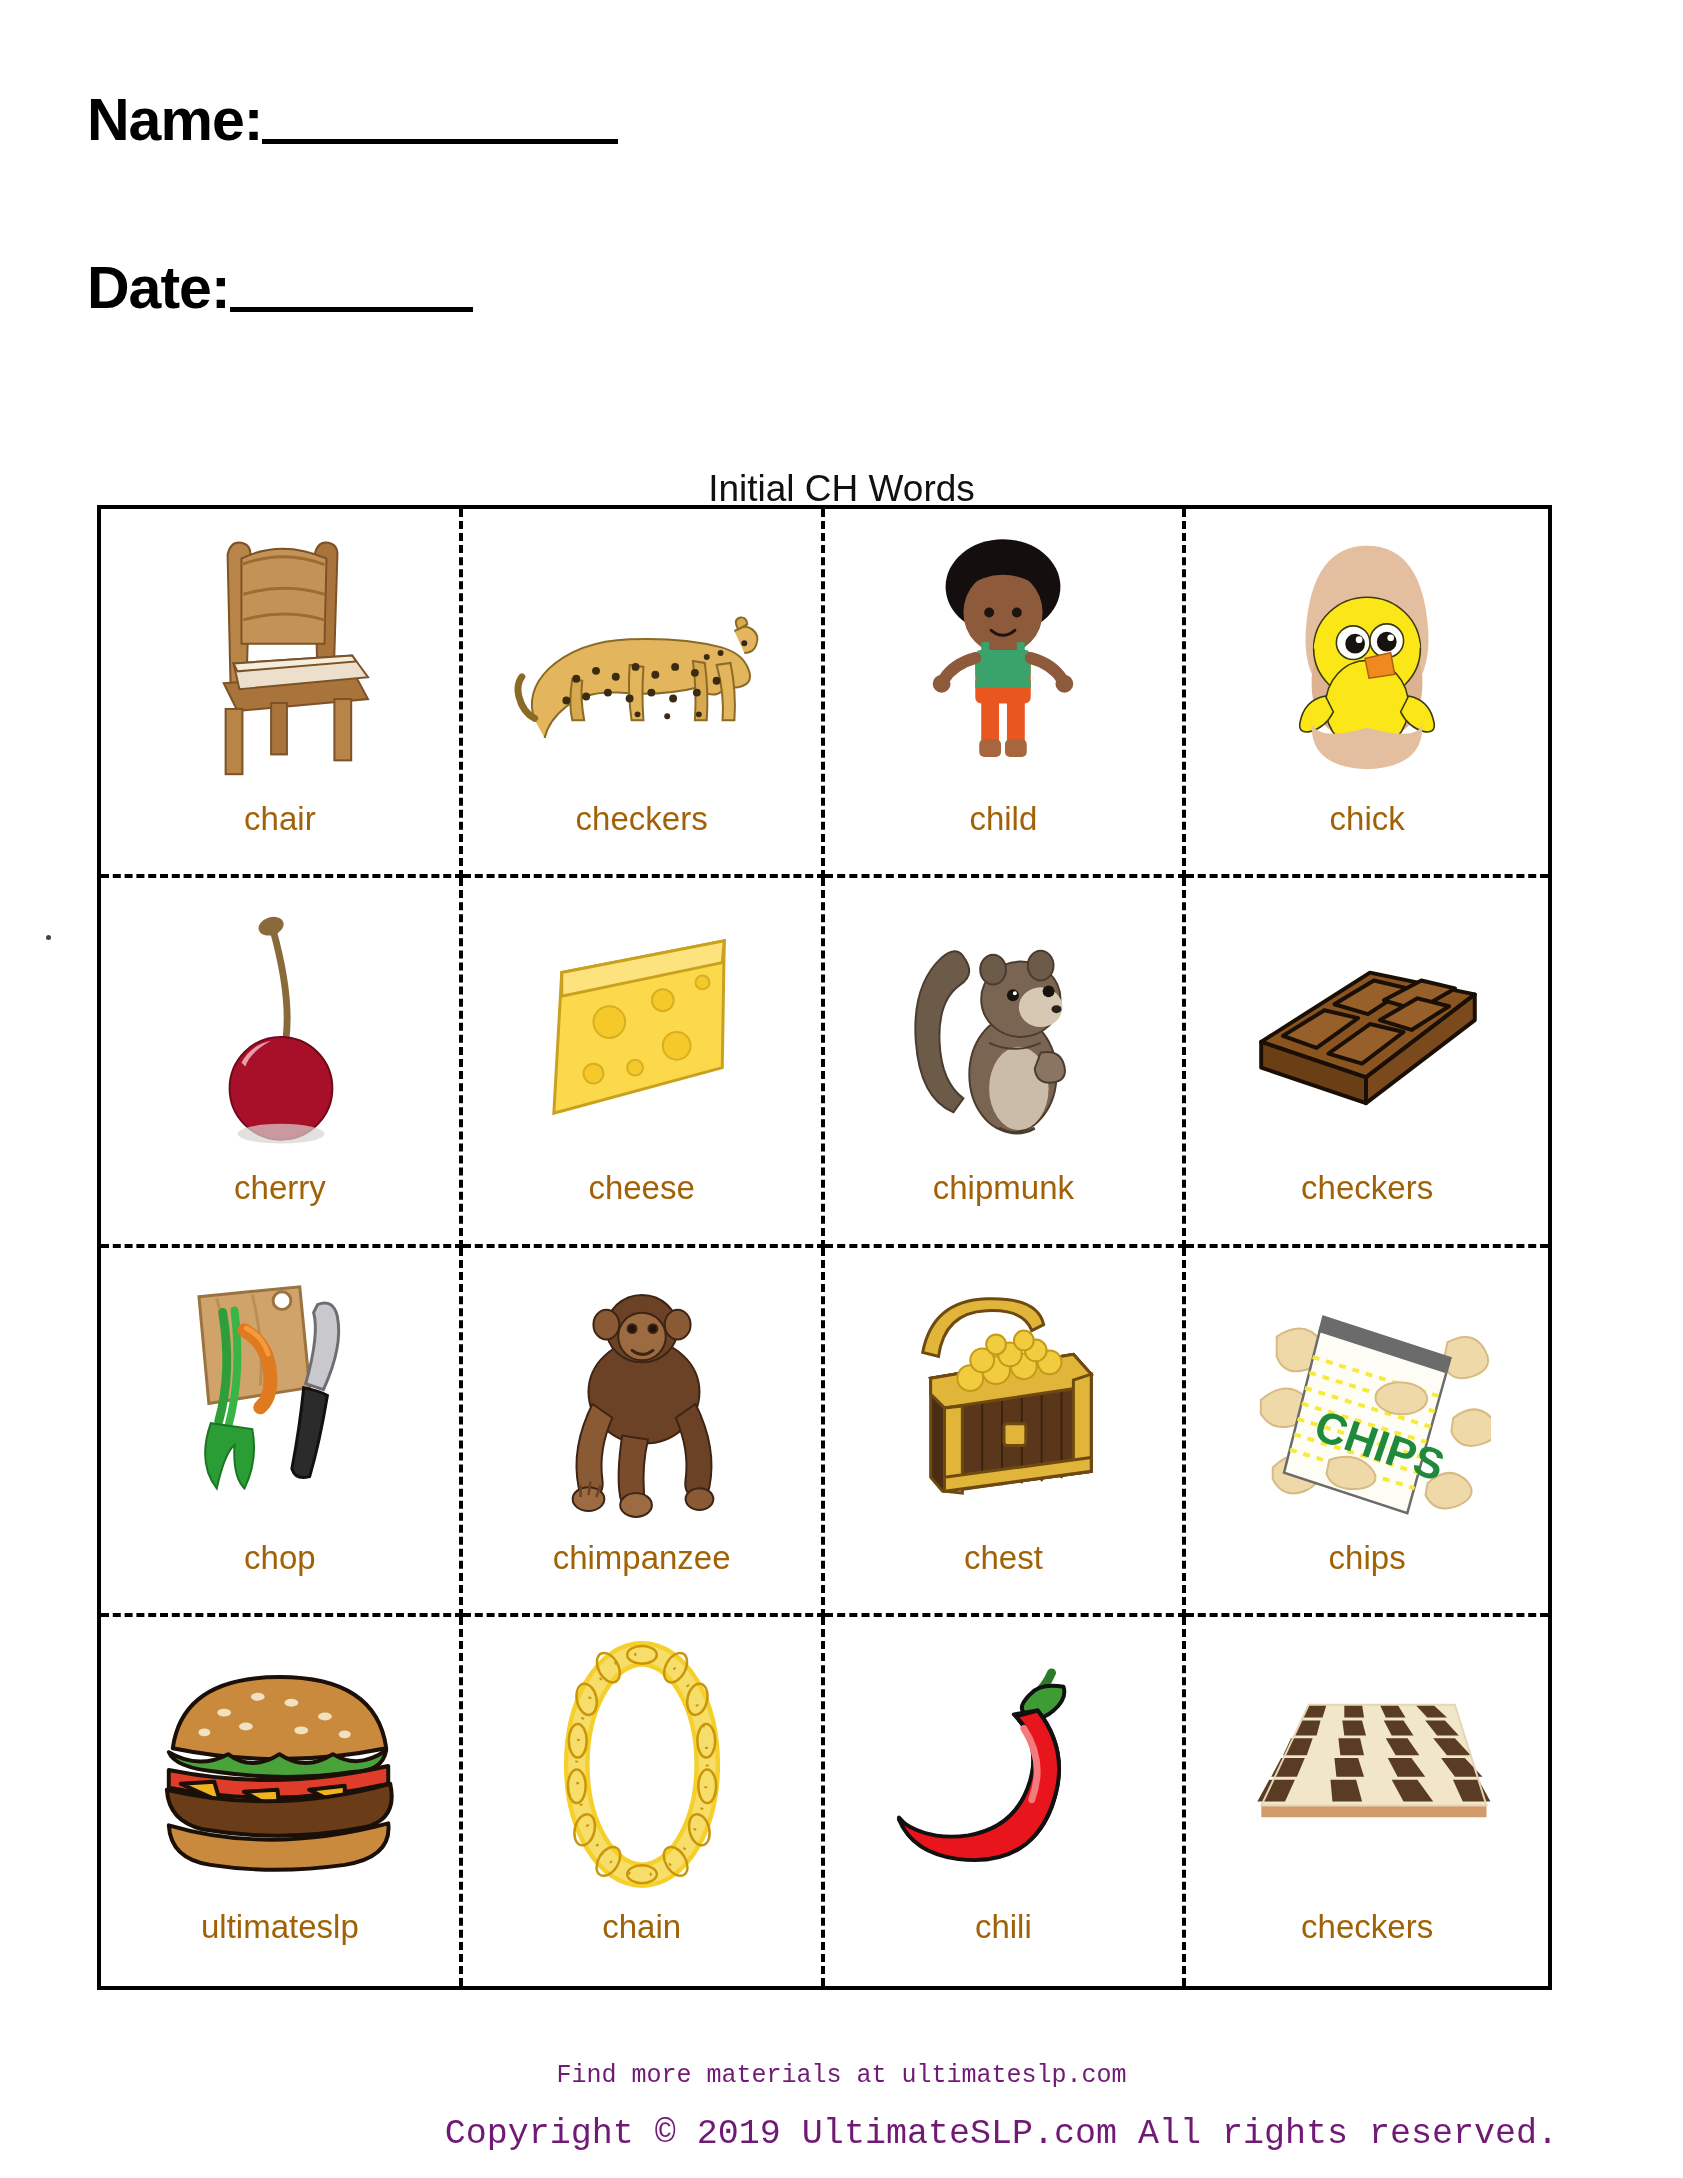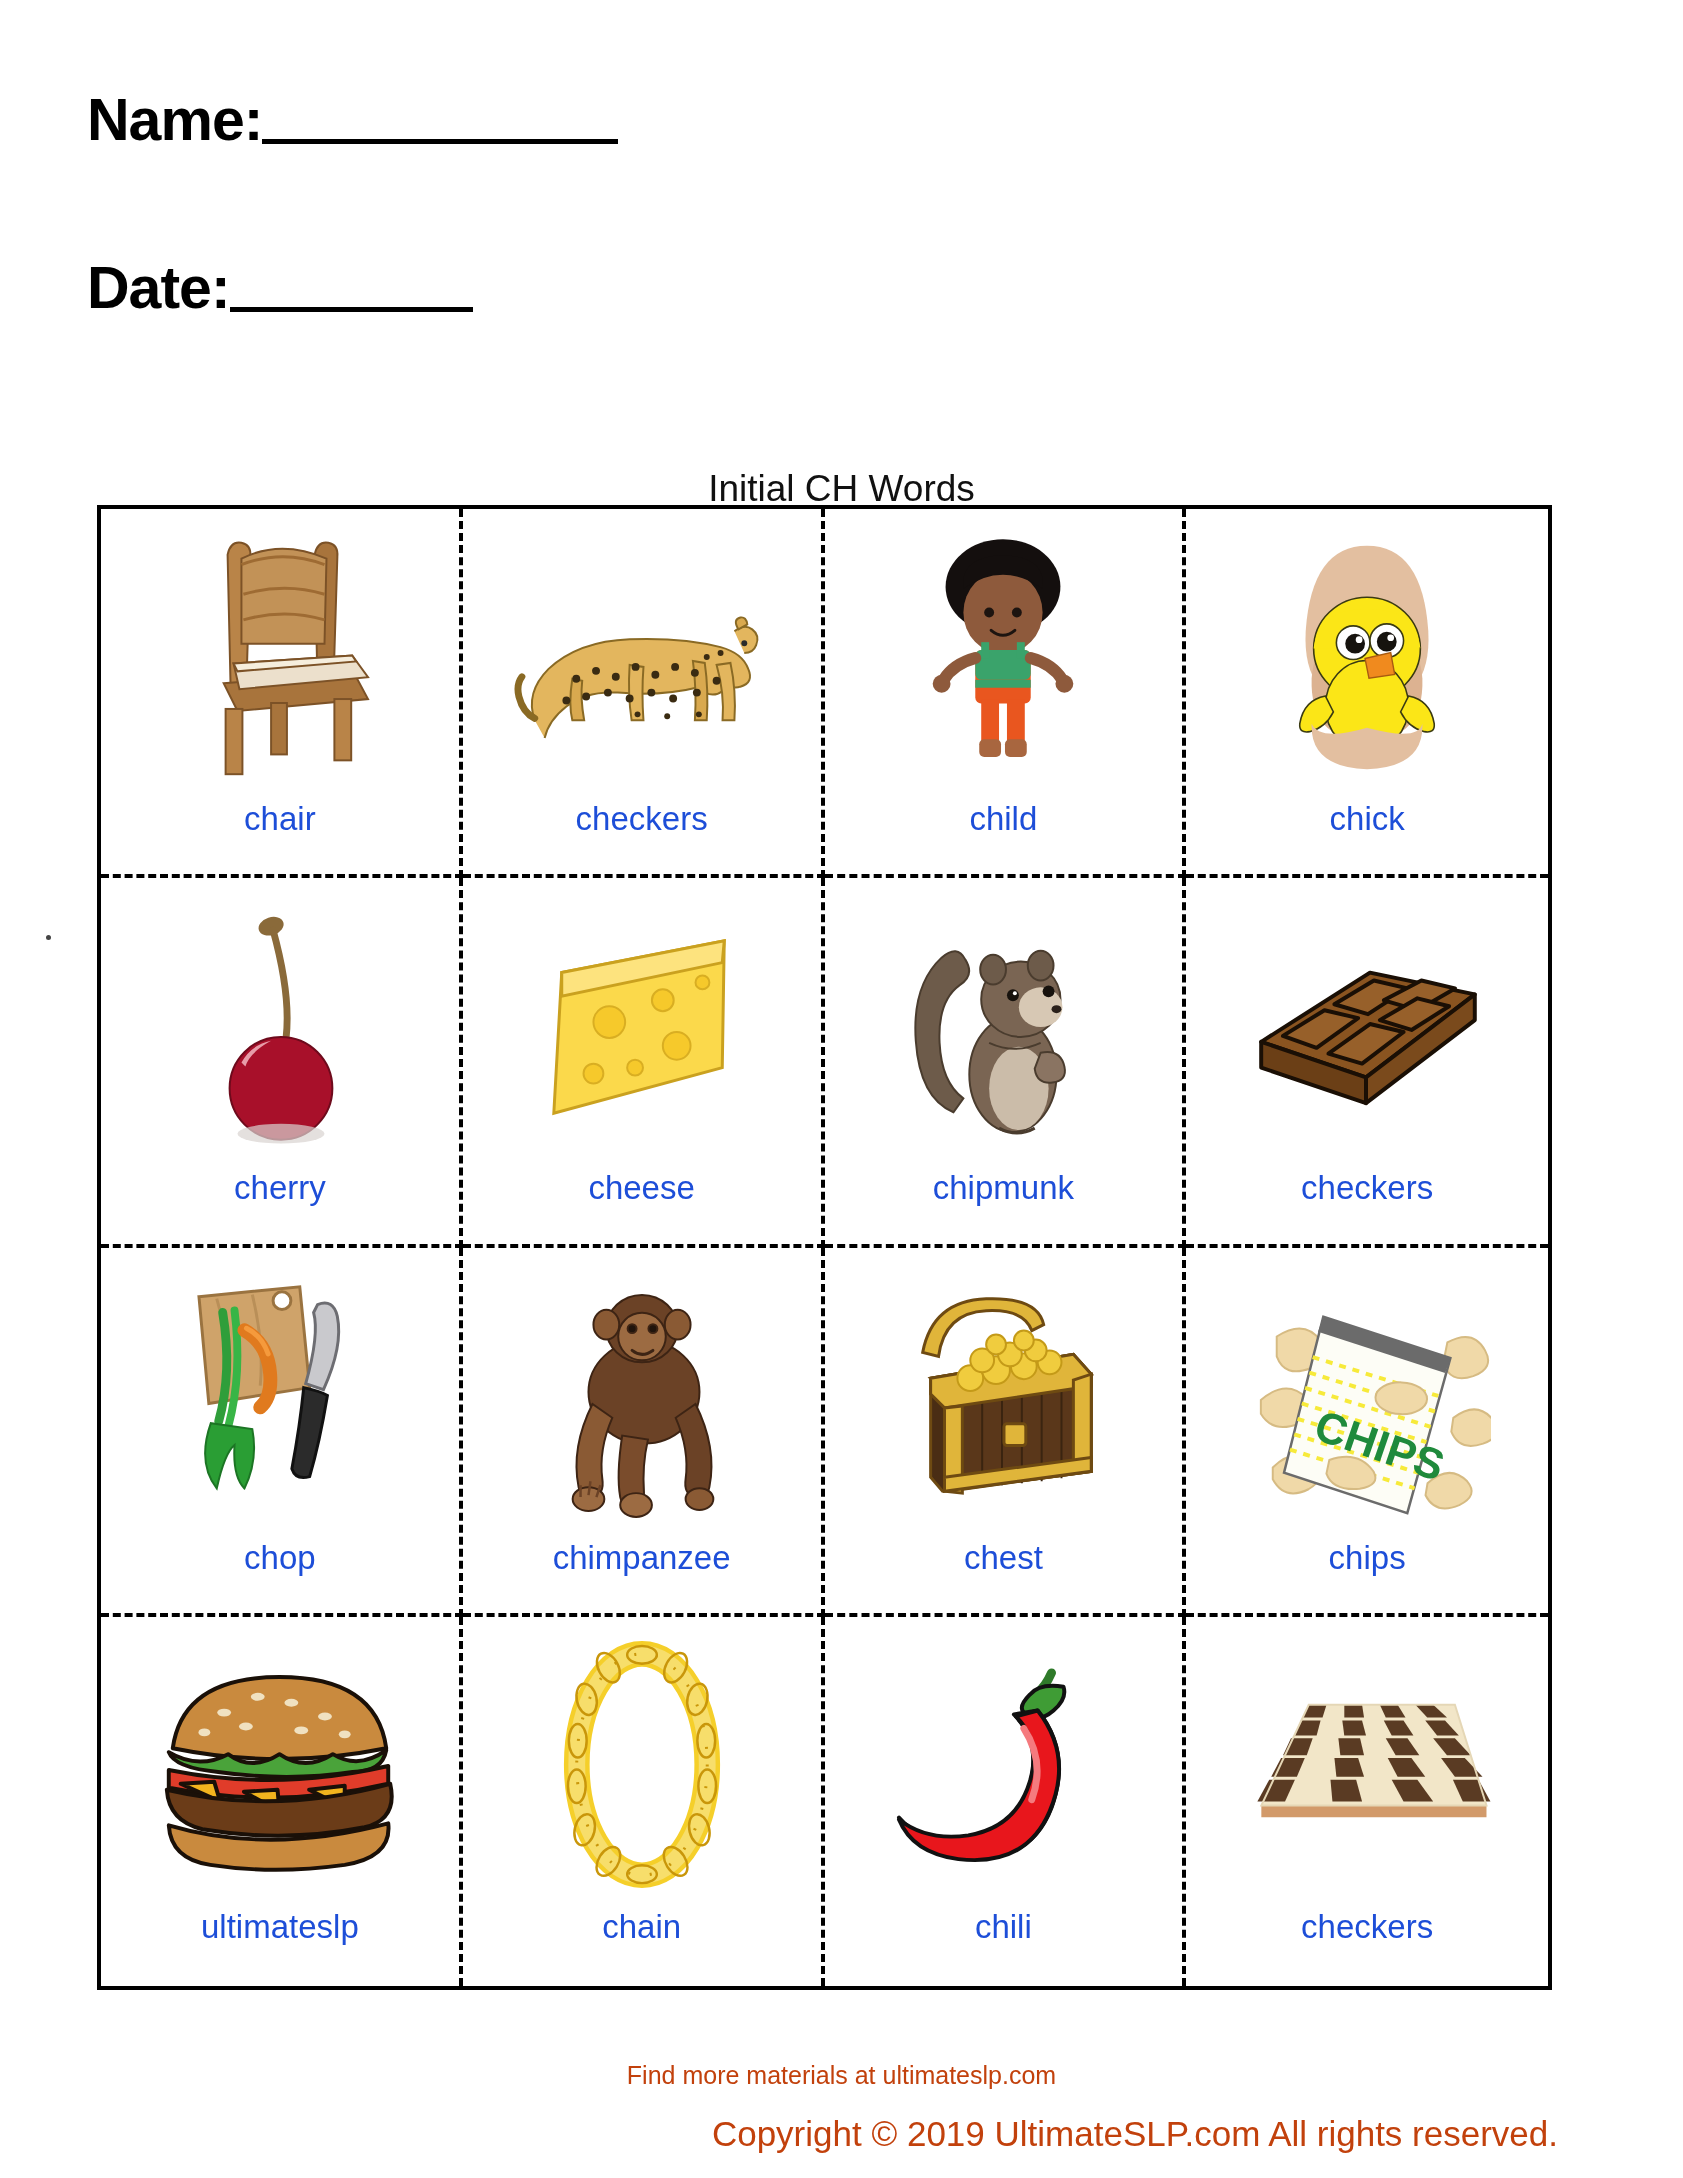--- a/index.html
+++ b/index.html
@@ -96,34 +96,35 @@
     height: 279px;
     position: relative;
     display: flex;
     align-items: center;
     justify-content: center;
   }
   .art svg { display: block; }
   .cell-label {
     font-size: 33px;
     font-weight: 400;
-    color: #1d4ed8;
+    color: #a16207;
     text-align: center;
     line-height: 1;
     margin-top: 4px;
   }
 
   
   .footer-line {
     position: absolute;
     left: 0;
     right: 0;
     text-align: center;
-    color: #c2410c;
+    color: #701a75;
     font-size: 25px;
+    font-family: Liberation Mono, monospace;
   }
   .footer-find { top: 2061px; }
   .footer-copy {
     top: 2114px;
     text-align: right;
     right: 125px;
     left: auto;
     font-size: 35px;
   }
 </style>

